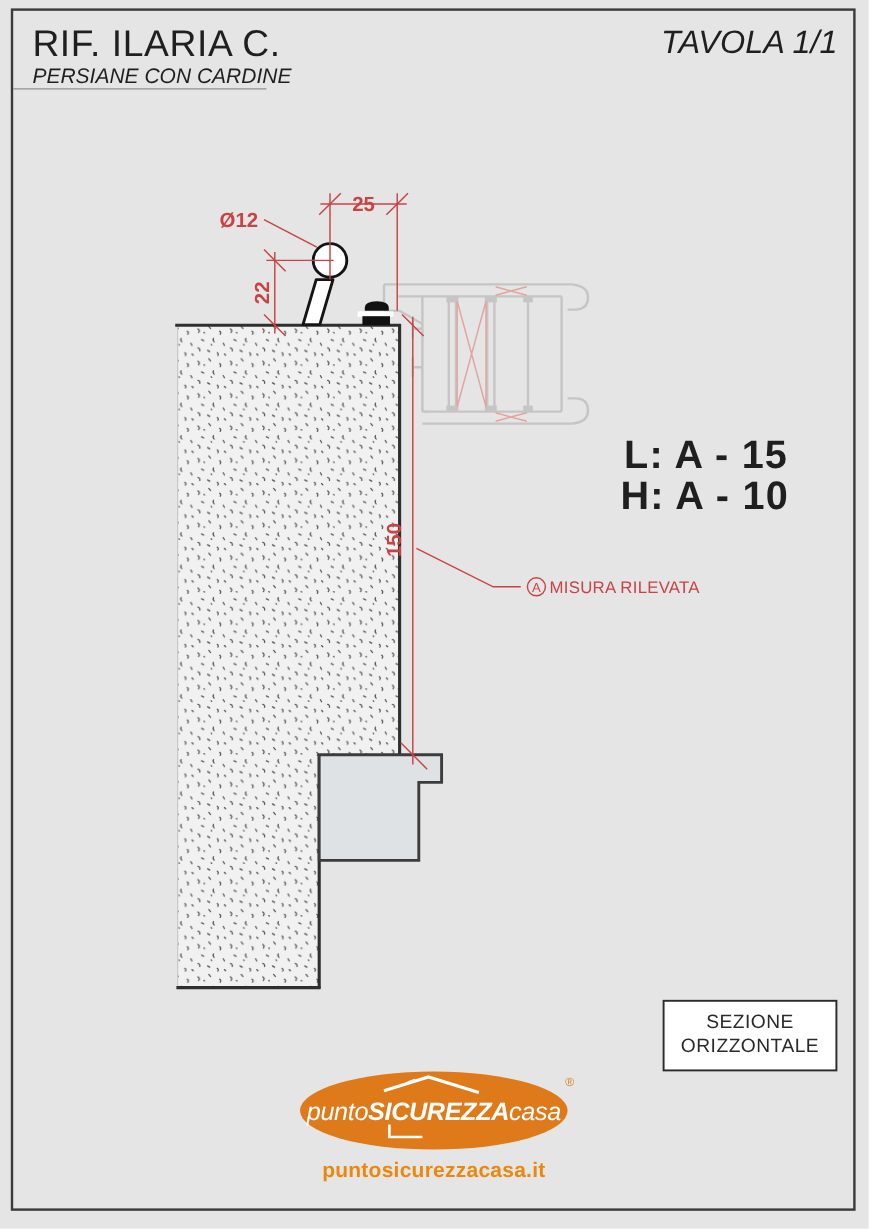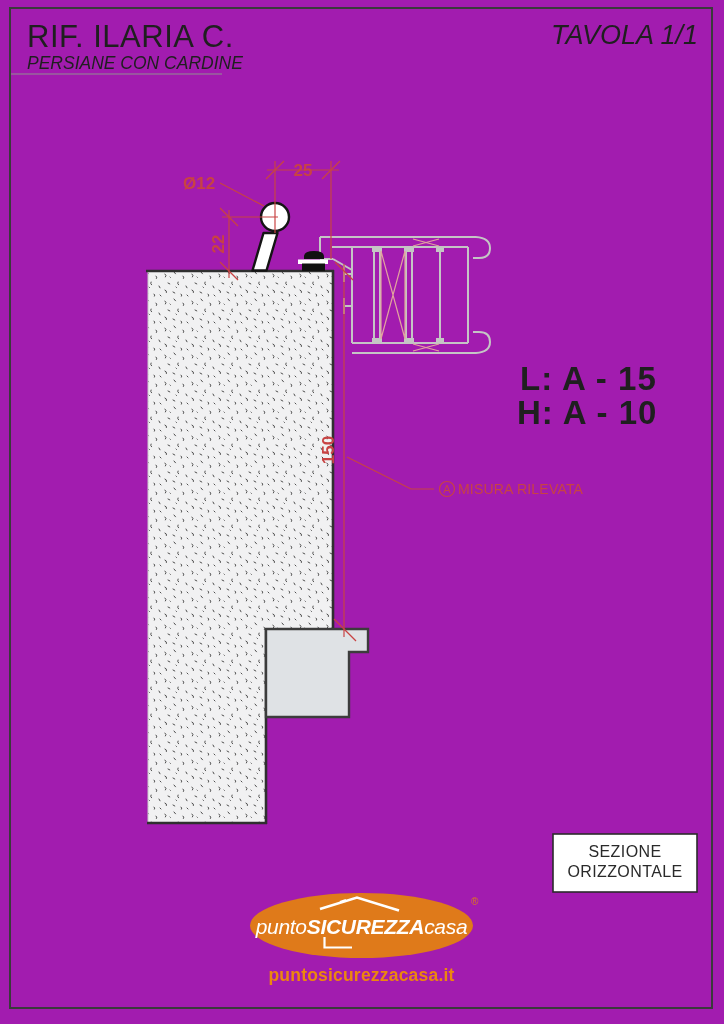--- a/index.html
+++ b/index.html
@@ -2,21 +2,21 @@
 <html><head>
 <meta charset="utf-8">
 <style>
   * { margin: 0; padding: 0; box-sizing: border-box; }
   html, body { background: #ffffff; }
   body { font-family: "Liberation Sans", sans-serif; }
   .page {
     position: relative;
     width: 724px;
     height: 1024px;
-    background: #a21caf;
+    background: #e5e5e5;
     overflow: hidden;
   }
   svg text {
     font-family: "Liberation Sans", sans-serif;
     fill: #1f1f1f;
   }
   .t-title   { font-size: 31px; letter-spacing: 0.5px; }
   .t-sub     { font-size: 17.5px; font-style: italic; }
   .t-sheet   { font-size: 27px; font-style: italic; }
   .t-dim     { font-size: 17px; font-weight: bold; fill: #c84343; }

